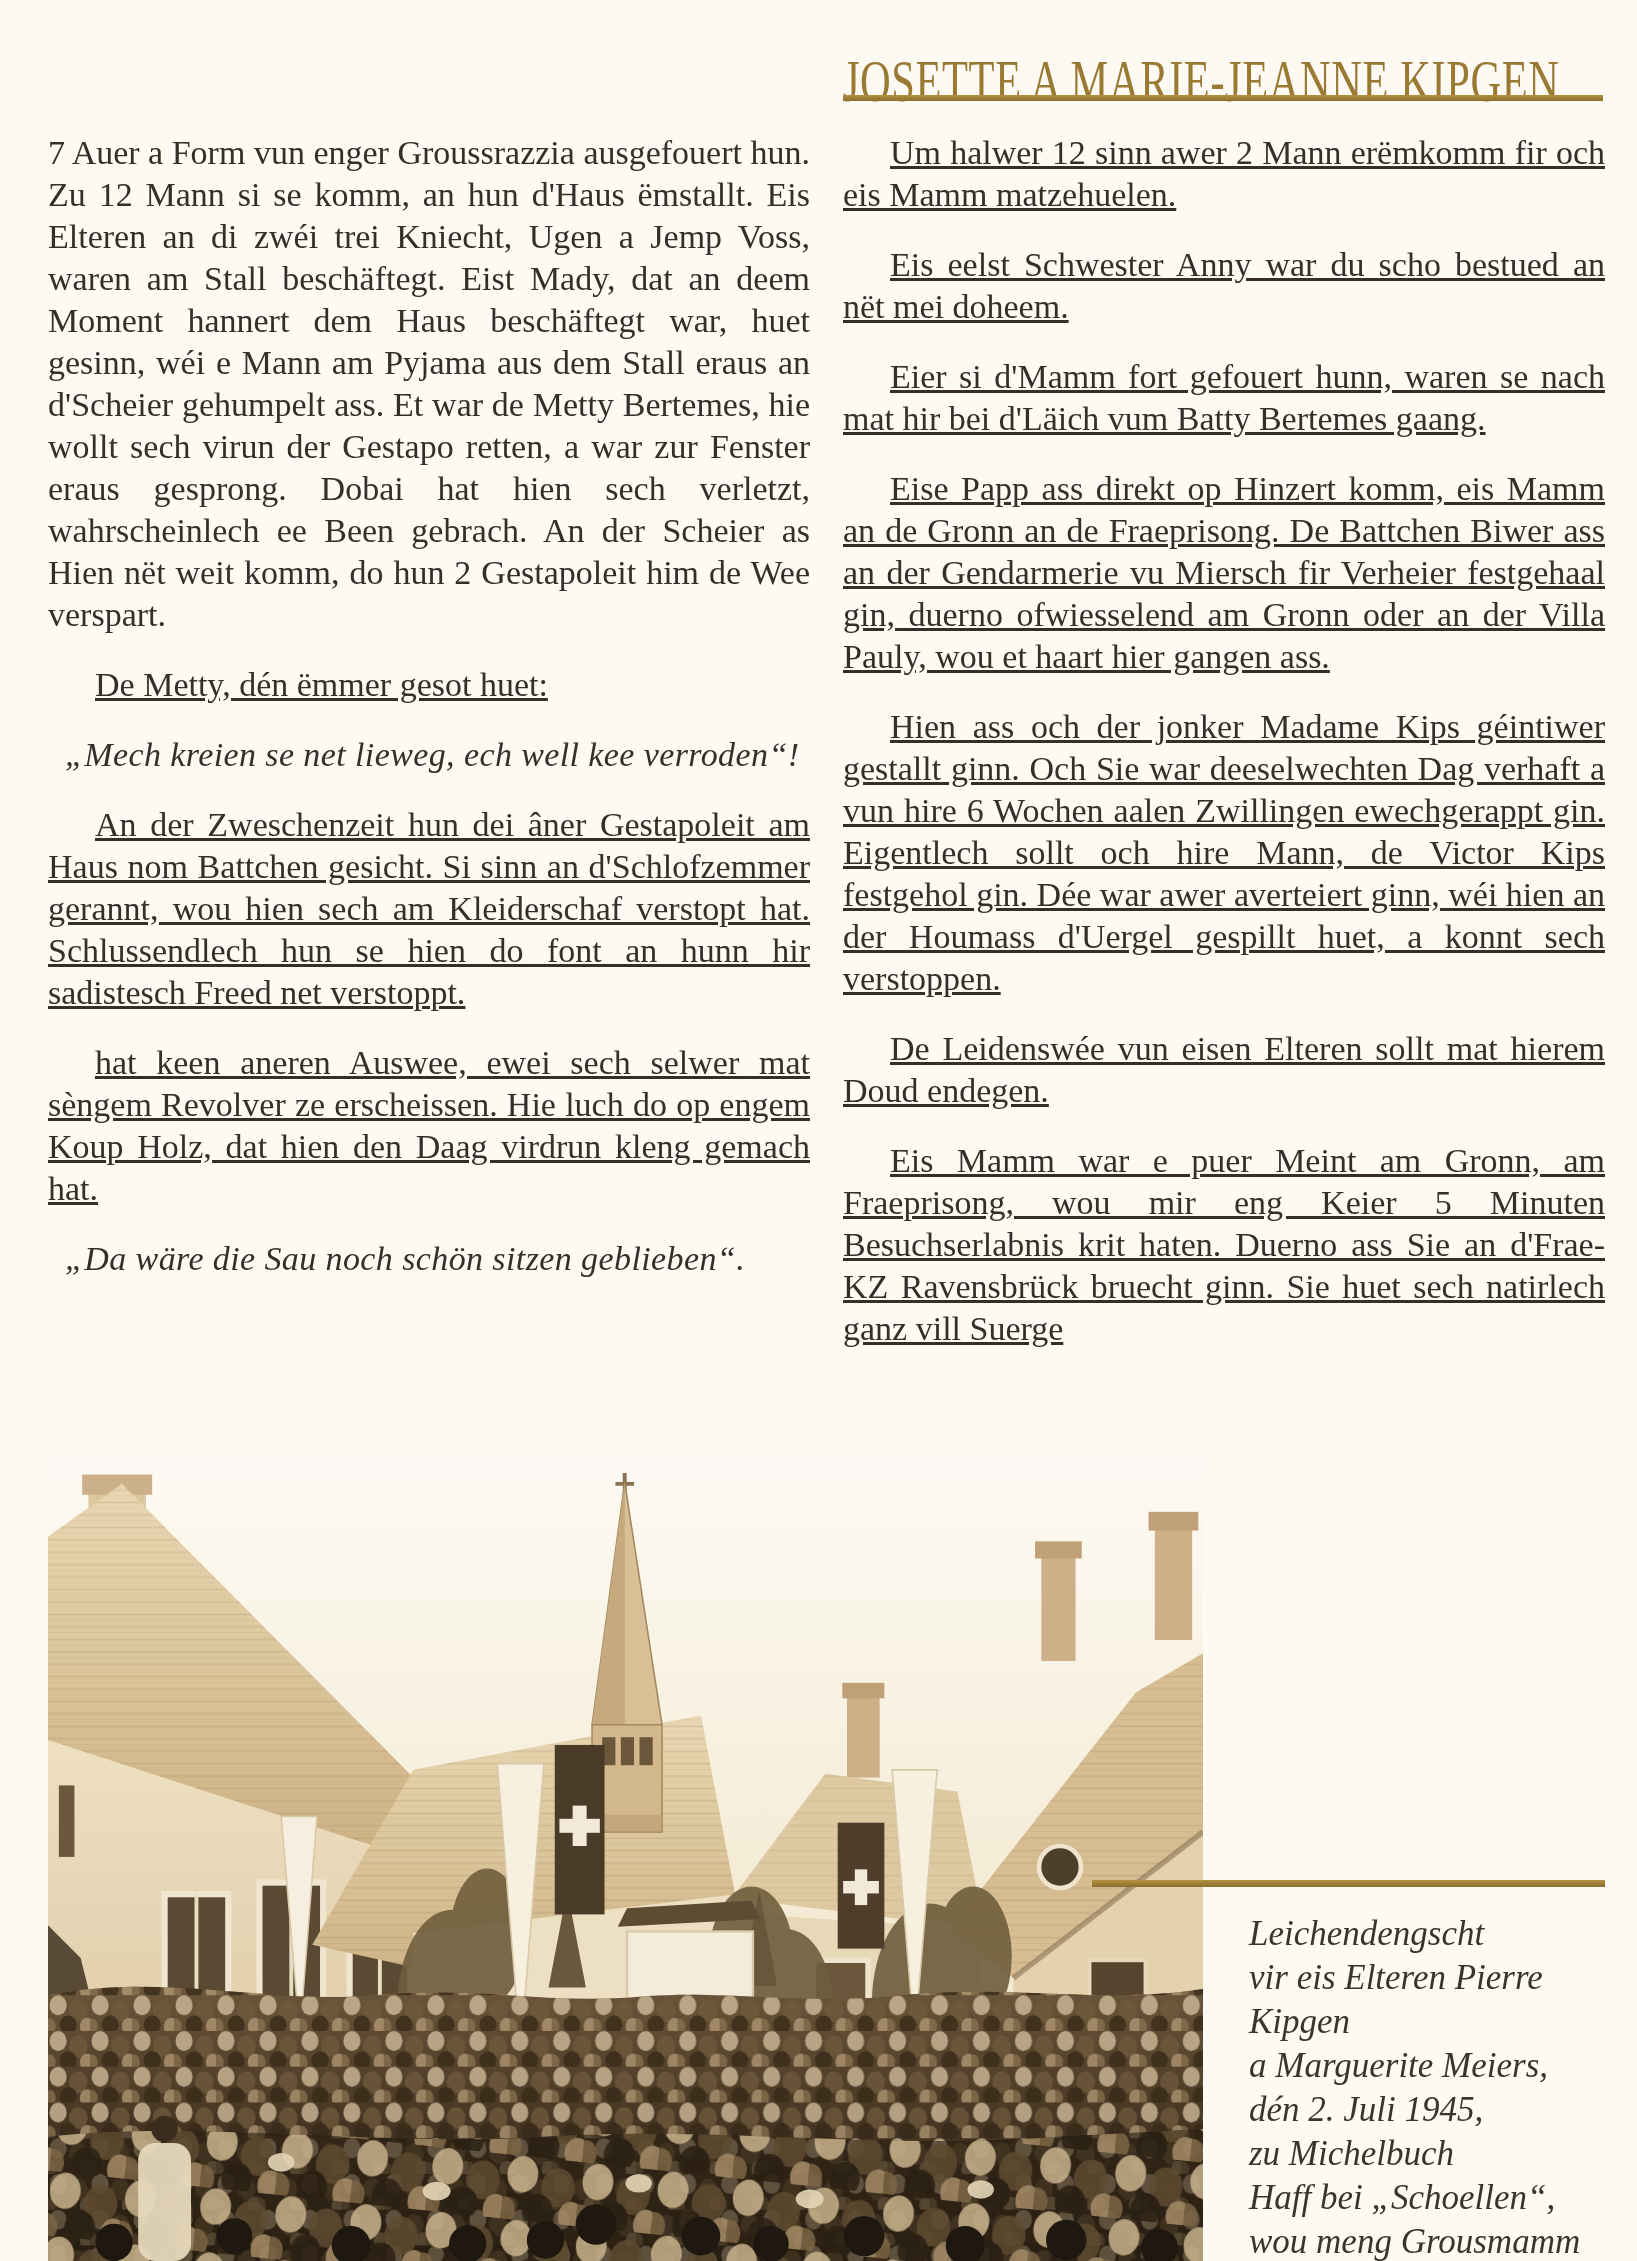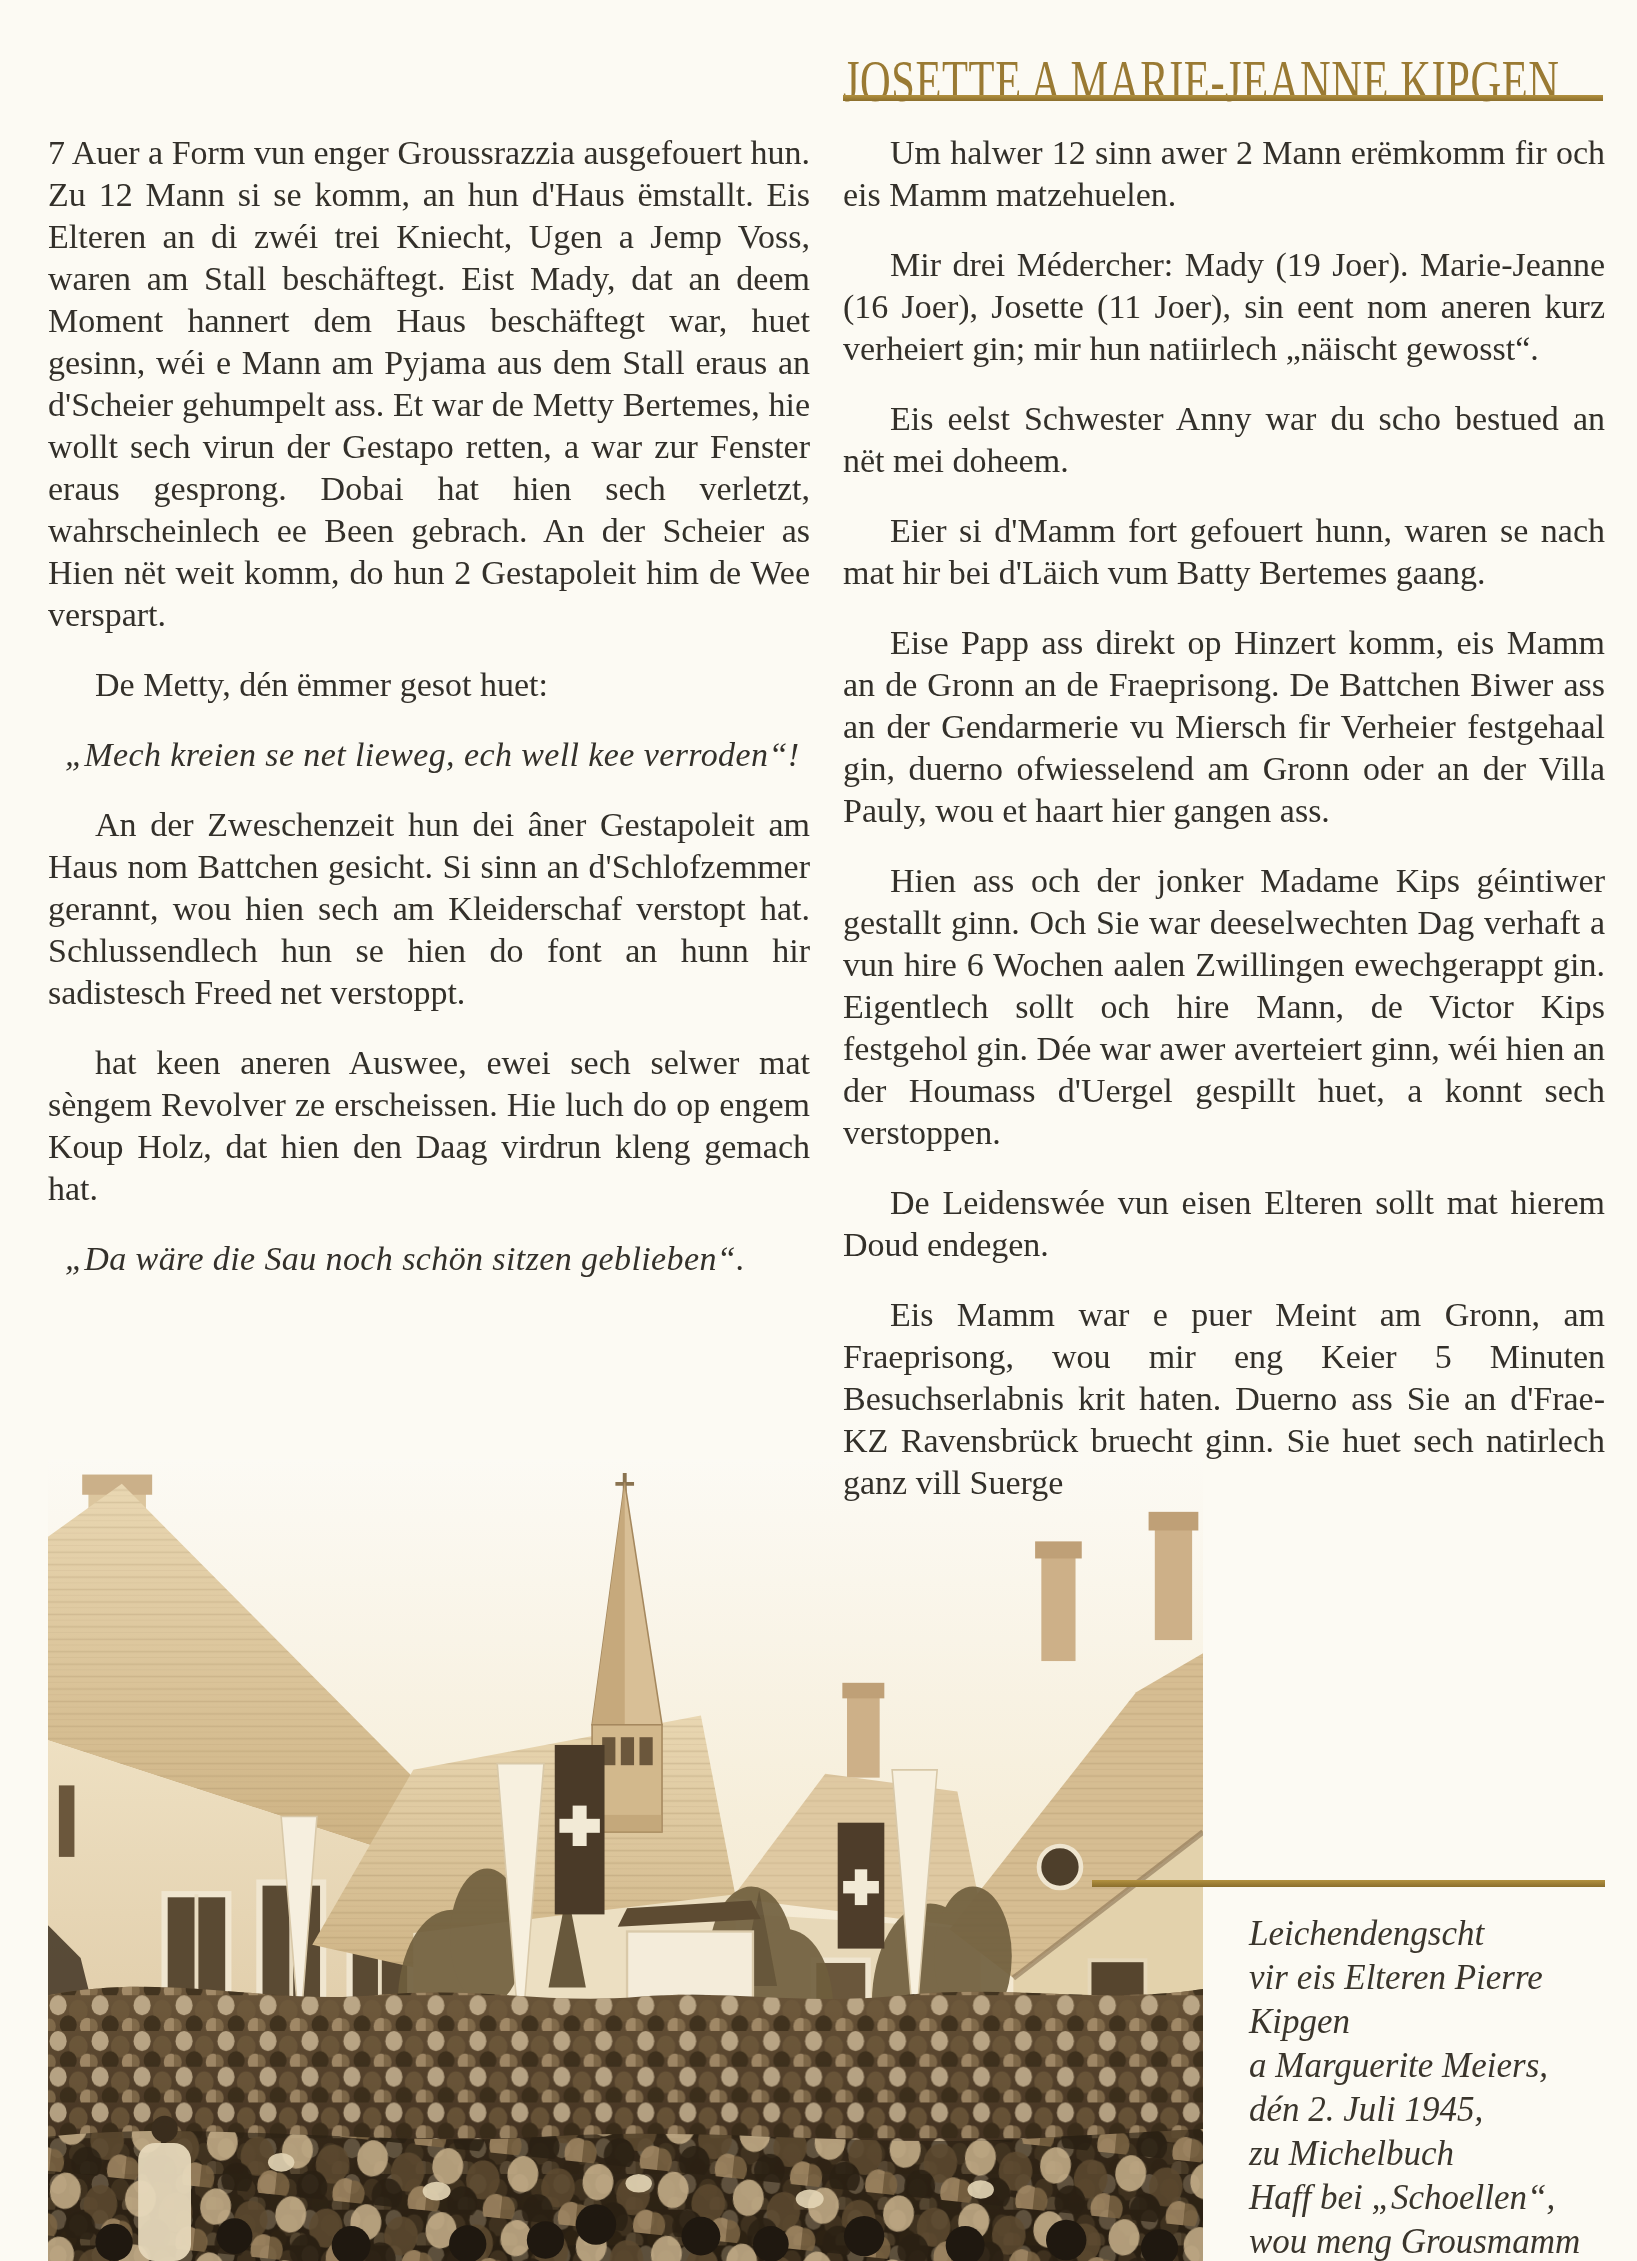--- a/index.html
+++ b/index.html
@@ -31,21 +31,21 @@
   
   .col{
     position:absolute;top:132px;width:762px;
     font-size:34px;line-height:42px;
     color:#33302a;
     text-align:justify;
   }
   .col-left{left:48px;}
   .col-right{left:843px;}
   .col p{margin:0 0 28px 0;}
-  .col p.ind{text-indent:47px;}
+  .col p.ind{text-indent:47px;text-decoration:underline;}
   .col p.quote{font-style:italic;text-indent:17px;letter-spacing:0.4px;}
   
   .photo{
     position:absolute;left:48px;top:1459px;width:1155px;height:802px;
     box-shadow:inset 0 0 109px rgba(92,72,40,.22);
   }
   .photo svg{display:block;width:100%;height:100%;}
   
   .cap-rule{
     position:absolute;left:1092px;top:1880px;width:513px;height:7px;
@@ -252,21 +252,20 @@
     <p>7 Auer a Form vun enger Groussrazzia ausgefouert hun. Zu 12 Mann si se komm, an hun d'Haus ëmstallt. Eis Elteren an di zwéi trei Kniecht, Ugen a Jemp Voss, waren am Stall beschäftegt. Eist Mady, dat an deem Moment hannert dem Haus beschäftegt war, huet gesinn, wéi e Mann am Pyjama aus dem Stall eraus an d'Scheier gehumpelt ass. Et war de Metty Bertemes, hie wollt sech virun der Gestapo retten, a war zur Fenster eraus gesprong. Dobai hat hien sech verletzt, wahrscheinlech ee Been gebrach. An der Scheier as Hien nët weit komm, do hun 2 Gestapoleit him de Wee verspart.</p>
     <p class="ind">De Metty, dén ëmmer gesot huet:</p>
     <p class="quote">„Mech kreien se net lieweg, ech well kee verroden“!</p>
     <p class="ind">An der Zweschenzeit hun dei âner Gestapoleit am Haus nom Battchen gesicht. Si sinn an d'Schlofzemmer gerannt, wou hien sech am Kleiderschaf verstopt hat. Schlussendlech hun se hien do font an hunn hir sadistesch Freed net verstoppt.</p>
     <p class="ind">hat keen aneren Auswee, ewei sech selwer mat sèngem Revolver ze erscheissen. Hie luch do op engem Koup Holz, dat hien den Daag virdrun kleng gemach hat.</p>
     <p class="quote">„Da wäre die Sau noch schön sitzen geblieben“.</p>
   </div>
 
   <div class="col col-right">
     <p class="ind">Um halwer 12 sinn awer 2 Mann erëmkomm fir och eis Mamm matzehuelen.</p>
-    <p class="ind">Mir drei Médercher: Mady (19 Joer). Marie-Jeanne (16 Joer), Josette (11 Joer), sin eent nom aneren kurz verheiert gin; mir hun natiirlech „näischt gewosst“.</p>
     <p class="ind">Eis eelst Schwester Anny war du scho bestued an nët mei doheem.</p>
     <p class="ind">Eier si d'Mamm fort gefouert hunn, waren se nach mat hir bei d'Läich vum Batty Bertemes gaang.</p>
     <p class="ind">Eise Papp ass direkt op Hinzert komm, eis Mamm an de Gronn an de Fraeprisong. De Battchen Biwer ass an der Gendarmerie vu Miersch fir Verheier festgehaal gin, duerno ofwiesselend am Gronn oder an der Villa Pauly, wou et haart hier gangen ass.</p>
     <p class="ind">Hien ass och der jonker Madame Kips géintiwer gestallt ginn. Och Sie war deeselwechten Dag verhaft a vun hire 6 Wochen aalen Zwillingen ewechgerappt gin. Eigentlech sollt och hire Mann, de Victor Kips festgehol gin. Dée war awer averteiert ginn, wéi hien an der Houmass d'Uergel gespillt huet, a konnt sech verstoppen.</p>
     <p class="ind">De Leidenswée vun eisen Elteren sollt mat hierem Doud endegen.</p>
     <p class="ind">Eis Mamm war e puer Meint am Gronn, am Fraeprisong, wou mir eng Keier 5 Minuten Besuchserlabnis krit haten. Duerno ass Sie an d'Frae-KZ Ravensbrück bruecht ginn. Sie huet sech natirlech ganz vill Suerge</p>
   </div>
 
   <div class="cap-rule"></div>
   <div class="caption">

